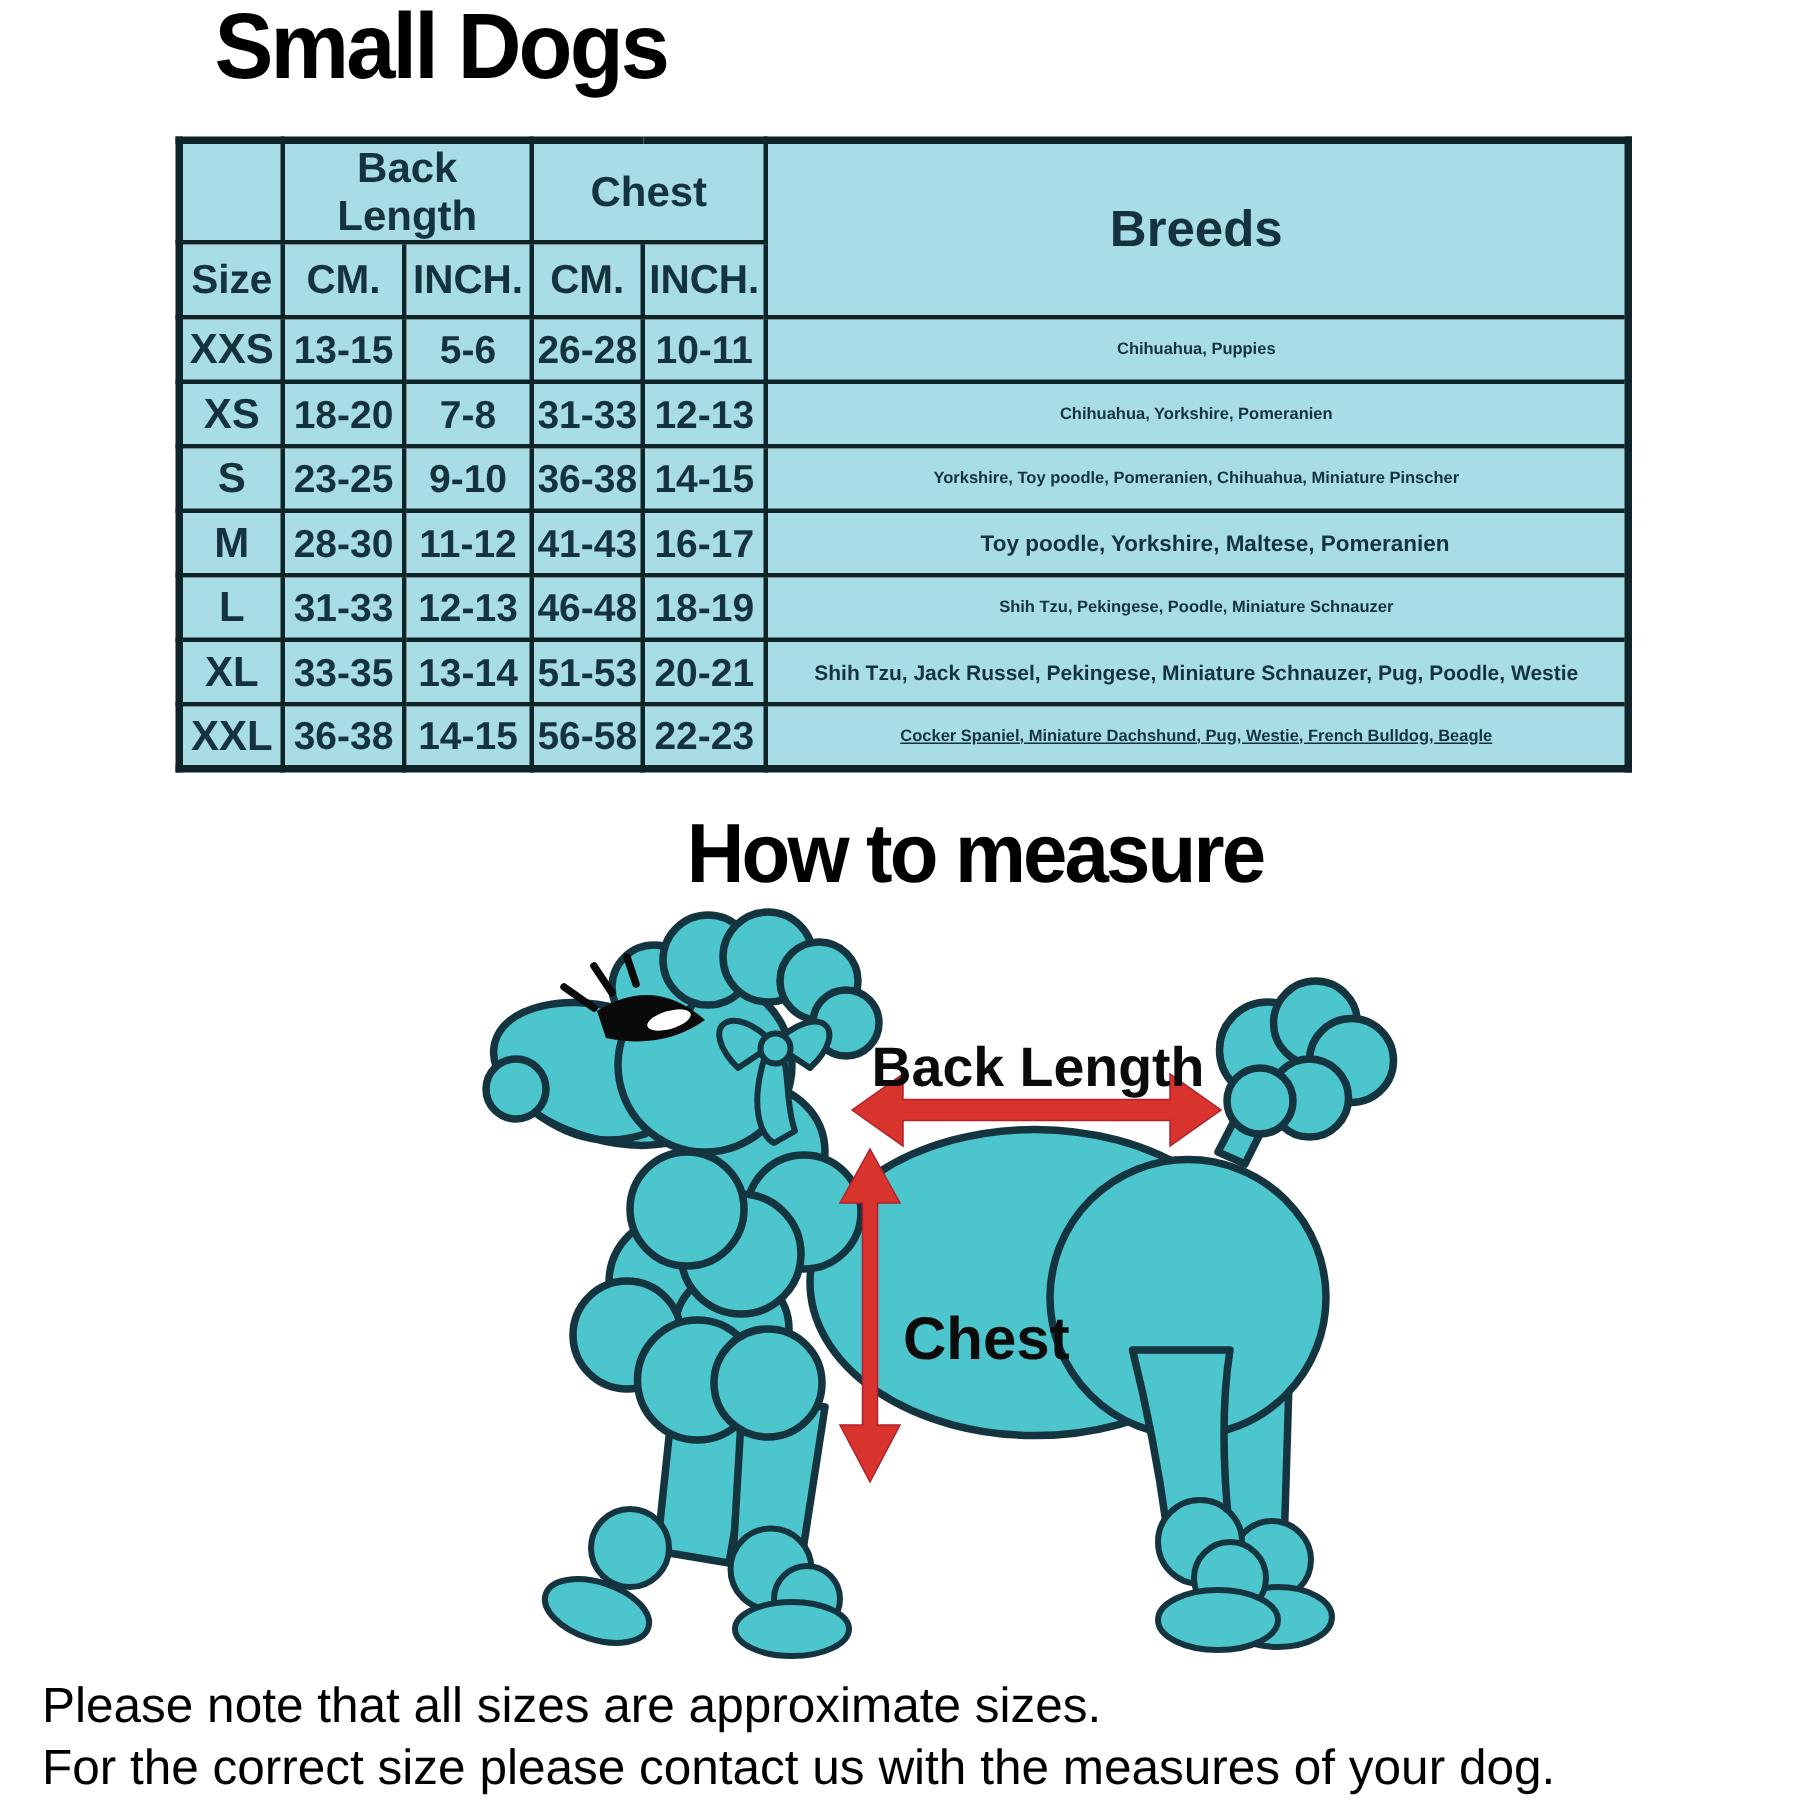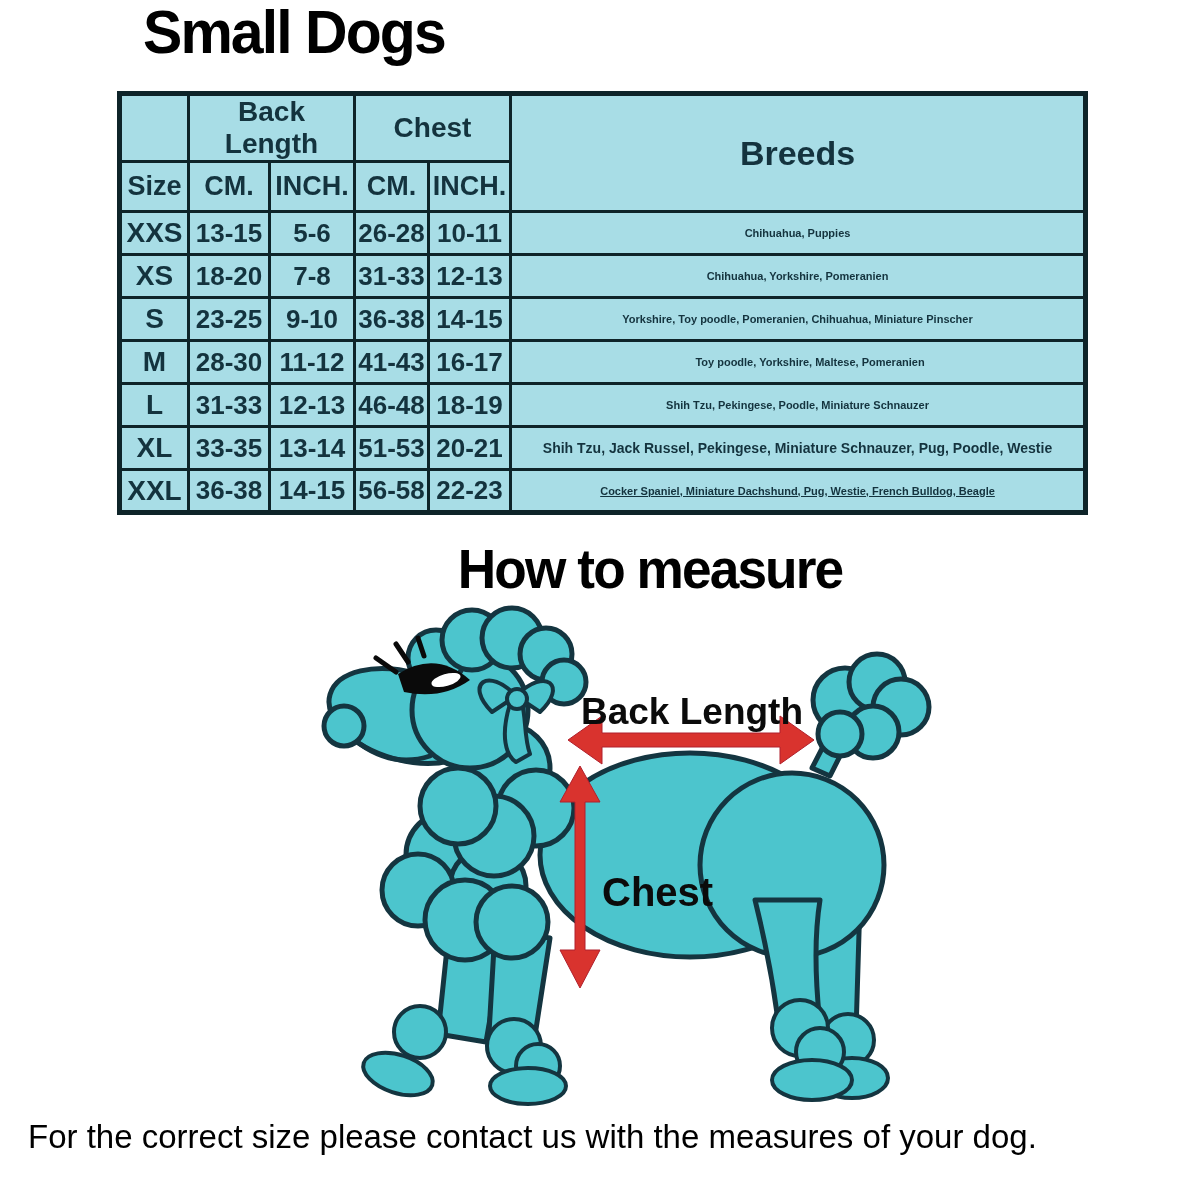--- a/index.html
+++ b/index.html
@@ -95,21 +95,21 @@
         <td class="num-c">36-38</td>
         <td class="num-c">14-15</td>
         <td class="breeds-c fit" style="font-size: 11px; margin-left: 16px;">Yorkshire, Toy poodle, Pomeranien, Chihuahua, Miniature Pinscher</td>
       </tr>
       <tr>
         <td class="size-c">M</td>
         <td class="num-c">28-30</td>
         <td class="num-c">11-12</td>
         <td class="num-c">41-43</td>
         <td class="num-c">16-17</td>
-        <td class="breeds-c fit" style="font-size: 11px; padding-left: 25px;">Toy poodle, Yorkshire, Maltese, Pomeranien</td>
+        <td class="breeds-c fit" style="font-size: 15px; padding-left: 25px;">Toy poodle, Yorkshire, Maltese, Pomeranien</td>
       </tr>
       <tr>
         <td class="size-c">L</td>
         <td class="num-c">31-33</td>
         <td class="num-c">12-13</td>
         <td class="num-c">46-48</td>
         <td class="num-c">18-19</td>
         <td class="breeds-c fit" style="font-size: 11px;">Shih Tzu, Pekingese, Poodle, Miniature Schnauzer</td>
       </tr>
       <tr>
@@ -198,16 +198,17 @@
       <circle class="dog-thin" cx="217" cy="99" r="10"></circle>
     </g>
 
     <polygon class="arrow" points="268,140 302,116 302,133 480,133 480,116 514,140 480,164 480,147 302,147 302,164"></polygon>
     <polygon class="arrow" points="280,166 300,202 285,202 285,350 300,350 280,388 260,350 275,350 275,202 260,202"></polygon>
     <text class="svg-label" x="392" y="124" font-size="37" text-anchor="middle">Back Length</text>
     <text class="svg-label" x="302" y="306" font-size="40" text-anchor="start">Chest</text>
   </svg>
 
   <div id="notes">
+    <div>Please note that all sizes are approximate sizes.</div>
     <div>For the correct size please contact us with the measures of your dog.</div>
   </div>
 
 </div>
 
 </body></html>

